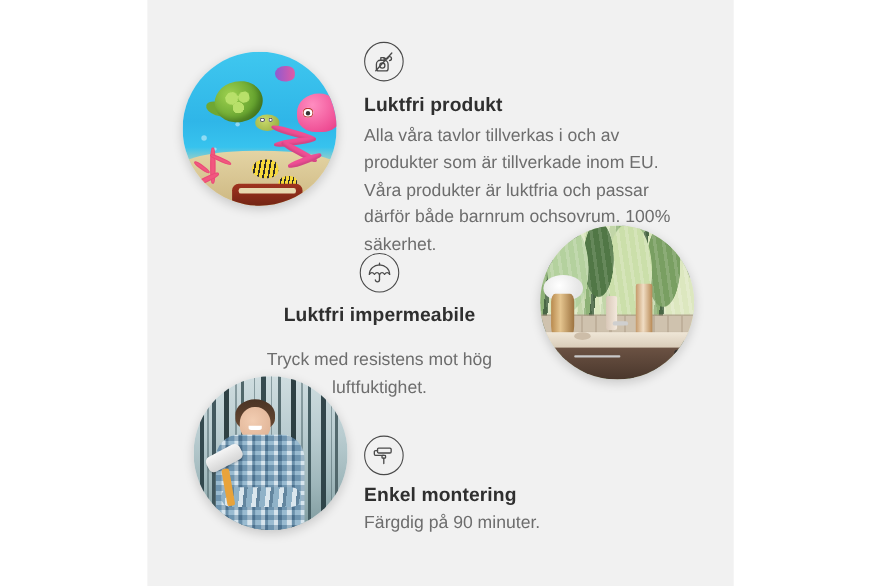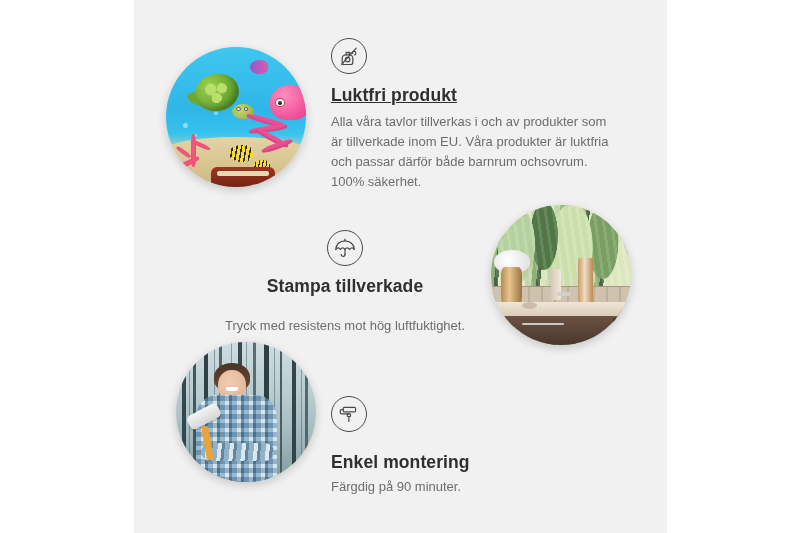--- a/index.html
+++ b/index.html
@@ -286,39 +286,39 @@
     border: 1.4px solid #4a4a4a;
     display: flex; align-items: center; justify-content: center;
   }
   .feature h3 {
     font-size: 17.5px;
     font-weight: bold;
     color: #2f2f2f;
     letter-spacing: .1px;
   }
   .feature p {
-    font-size: 13px;
+    font-size: 16px;
     line-height: 1.55;
     color: #6d6d6d;
   }
 
   
   .f1 { left: 331px; top: 38px; width: 300px; text-align: left; }
-  .f1 h3 { margin-top: 11px; text-decoration: underline; }
+  .f1 h3 { margin-top: 11px; }
   .f1 p  { margin-top: 6px; width: 288px; }
 
   
   .f2 { left: 215px; top: 230px; width: 260px; text-align: center; }
   .f2 .icon-circle { margin: 0 auto; }
   .f2 h3 { margin-top: 10px; }
   .f2 p  { margin-top: 19px; }
 
   
   .f3 { left: 331px; top: 396px; width: 260px; text-align: left; }
-  .f3 h3 { margin-top: 20px; }
+  .f3 h3 { margin-top: 7px; }
   .f3 p  { margin-top: 4px; }
 
   svg { display:block; }
 </style>
 </head>
 <body>
 
 <div class="page">
 
   <div class="panel"></div>
@@ -400,21 +400,21 @@
   <div class="feature f2">
     <div class="icon-circle">
       <svg width="24" height="24" viewBox="0 0 24 24" fill="none" stroke="#4a4a4a" stroke-width="1.2" stroke-linecap="round" stroke-linejoin="round">
         <path d="M2.8 13.4C2.8 8.6 6.9 4.8 12 4.8s9.2 3.8 9.2 8.6"></path>
         <path d="M2.8 13.4c1.6-2.1 3.1-2.1 4.6 0 1.6-2.1 3.1-2.1 4.6 0 1.6-2.1 3.1-2.1 4.6 0 1.6-2.1 3.1-2.1 4.6 0"></path>
         <line x1="12" y1="13.4" x2="12" y2="18.4"></line>
         <path d="M12 18.4c0 1.1-0.9 1.9-1.9 1.9s-1.9-0.8-1.9-1.9"></path>
         <line x1="12" y1="4.8" x2="12" y2="3.2"></line>
       </svg>
     </div>
-    <h3>Stampa tillverkade</h3>
+    <h3>Luktfri impermeabile</h3>
     <p>Tryck med resistens mot hög luftfuktighet.</p>
   </div>
 
   <div class="feature f3">
     <div class="icon-circle">
       <svg width="24" height="24" viewBox="0 0 24 24" fill="none" stroke="#4a4a4a" stroke-width="1.2" stroke-linecap="round" stroke-linejoin="round">
         <rect x="6.2" y="5.4" width="12.4" height="4.4" rx="1.1"></rect>
         <path d="M6.2 7.6H4.4c-0.6 0-1.1 0.5-1.1 1.1v2.1c0 0.6 0.5 1.1 1.1 1.1h7.3"></path>
         <rect x="10.3" y="11.9" width="3.2" height="2.6" rx="0.6"></rect>
         <line x1="11.9" y1="14.5" x2="11.9" y2="19.4"></line>

